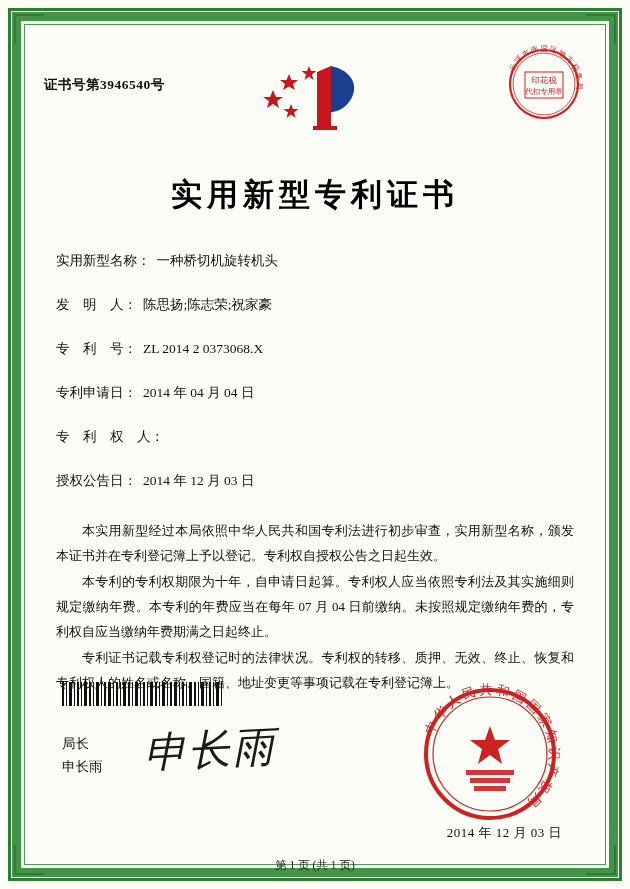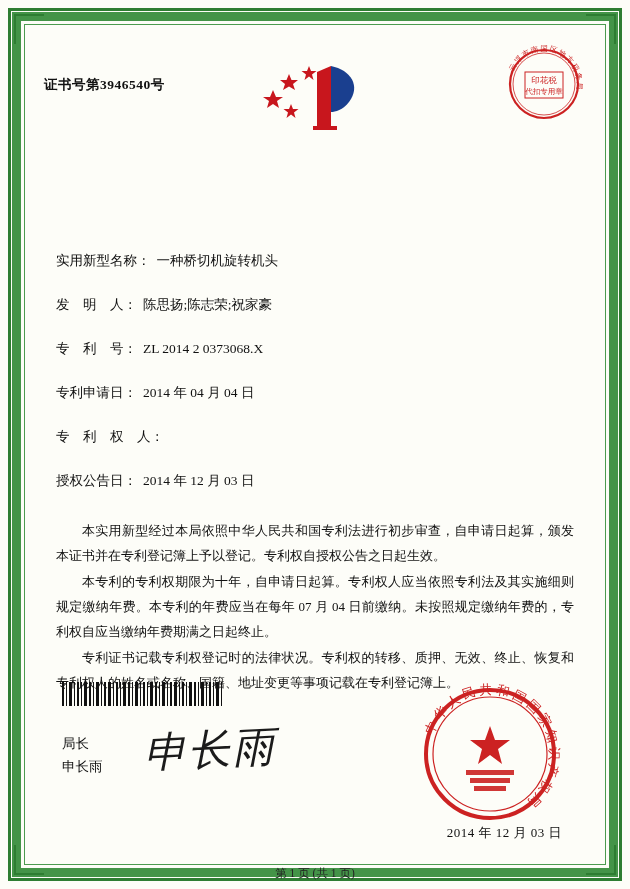--- a/index.html
+++ b/index.html
@@ -193,21 +193,21 @@
     right: 34px;
     top: 790px;
     font-size: 13px;
     color: #111;
     letter-spacing: 0.5px;
   }
 
   
   .footer {
     position: absolute;
-    bottom: 8px;
+    bottom: 16px;
     left: 0; right: 0;
     text-align: center;
     font-size: 11.5px;
     color: #222;
   }
 </style>
 </head>
 <body>
 
 <div class="page">
@@ -248,20 +248,21 @@
         <circle cx="46" cy="46" r="31" fill="none" stroke="#cc2222" stroke-width="0.8"></circle>
         <text font-size="7.5" fill="#cc2222" font-family="DejaVu Sans, sans-serif" letter-spacing="1.4">
           <textPath href="#ringpath" startOffset="6%">云浮市南国区地方税务局</textPath>
         </text>
         <rect x="27" y="34" width="38" height="26" fill="none" stroke="#cc2222" stroke-width="1"></rect>
         <text x="46" y="45" text-anchor="middle" font-size="8.5" fill="#cc2222" font-family="DejaVu Sans, sans-serif">印花税</text>
         <text x="46" y="56" text-anchor="middle" font-size="7.5" fill="#cc2222" font-family="DejaVu Sans, sans-serif">代扣专用章</text>
       </svg>
     </div>
 
+    <div class="title">实用新型专利证书</div>
 
     <div class="fields">
       <div class="field-row">
         <span class="field-label">实用新型名称：</span>
         <span class="field-value">一种桥切机旋转机头</span>
       </div>
       <div class="field-row">
         <span class="field-label">发　明　人：</span>
         <span class="field-value">陈思扬;陈志荣;祝家豪</span>
       </div>
@@ -276,21 +277,21 @@
       <div class="field-row">
         <span class="field-label">专　利　权　人：</span>
       </div>
       <div class="field-row">
         <span class="field-label">授权公告日：</span>
         <span class="field-value">2014 年 12 月 03 日</span>
       </div>
     </div>
 
     <div class="body-text">
-      <p>本实用新型经过本局依照中华人民共和国专利法进行初步审查，自申请日起算，颁发本证书并在专利登记簿上予以登记。专利权自授权公告之日起生效。</p>
+      <p>本实用新型经过本局依照中华人民共和国专利法进行初步审查，实用新型名称，颁发本证书并在专利登记簿上予以登记。专利权自授权公告之日起生效。</p>
       <p>本专利的专利权期限为十年，自申请日起算。专利权人应当依照专利法及其实施细则规定缴纳年费。本专利的年费应当在每年 07 月 04 日前缴纳。未按照规定缴纳年费的，专利权自应当缴纳年费期满之日起终止。</p>
       <p>专利证书记载专利权登记时的法律状况。专利权的转移、质押、无效、终止、恢复和专利权人的姓名或名称、国籍、地址变更等事项记载在专利登记簿上。</p>
     </div>
 
     <div class="barcode">
       <svg viewBox="0 0 160 24" width="160" height="24" aria-hidden="true">
         <g fill="#111">
           <rect x="0" y="0" width="2" height="24"></rect>
             <rect x="4" y="0" width="1" height="24"></rect>
           <rect x="7" y="0" width="3" height="24"></rect>

